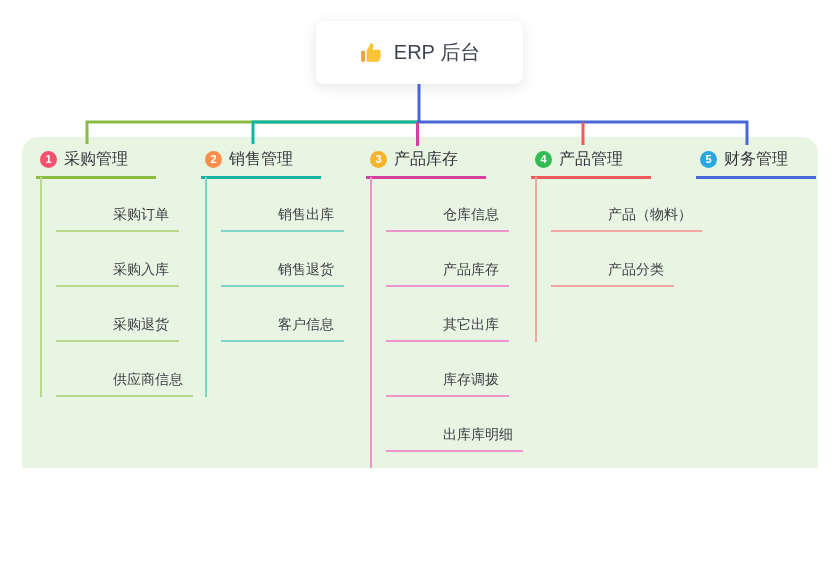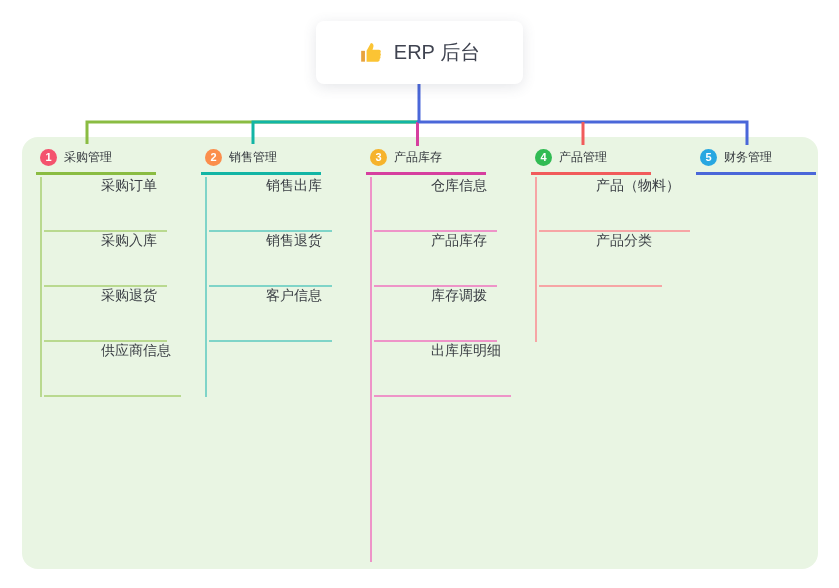--- a/index.html
+++ b/index.html
@@ -1,17 +1,17 @@
 <!DOCTYPE html>
 <html><head>
 <meta charset="utf-8">
 <style>
   html,body{margin:0;padding:0;background:#fff;}
   #canvas{
-    position:relative;width:839px;height:588px;overflow:hidden;
+    position:relative;width:839px;height:468px;overflow:hidden;
     font-family:"Liberation Sans",sans-serif;background:#fff;
   }
   .panel{
     position:absolute;left:22px;top:137px;width:796px;height:432px;
     background:#e9f5e3;border-radius:16px;
   }
   .wires{position:absolute;left:0;top:0;pointer-events:none;}
   .root-node{
     position:absolute;left:316px;top:21px;width:207px;height:63px;
     background:#fff;border-radius:8px;
@@ -23,27 +23,27 @@
     position:absolute;top:149px;width:120px;
     display:flex;align-items:center;
     border-bottom:3px solid var(--line);padding-bottom:6px;
   }
   .badge{
     width:17px;height:17px;border-radius:50%;background:var(--badge);
     color:#fff;font-size:11px;font-weight:bold;line-height:17px;
     text-align:center;margin-left:4px;flex:0 0 auto;
   }
   .branch-title{
-    margin-left:7px;font-size:12px;font-weight:500;color:#33373d;white-space:nowrap;
+    margin-left:7px;font-size:16px;font-weight:500;color:#33373d;white-space:nowrap;
   }
   .col{position:absolute;top:177px;}
   .vline{position:absolute;left:4px;top:0;width:2px;background:var(--light);}
   .item{
-    position:relative;margin-left:8px;height:55px;width:max-content;
-    display:flex;box-sizing:border-box;
+    position:relative;margin-left:20px;height:55px;width:max-content;
+    display:flex;align-items:flex-end;box-sizing:border-box;
     border-bottom:2px solid var(--light);
     padding-left:44px;
   }
   .item:first-child{height:51px;}
   .item span{
     padding:0 10px 6px 13px;font-size:14px;color:#3a3e44;white-space:nowrap;
   }
   
   .x1{left:36px;} .x2{left:201px;} .x3{left:366px;} .x4{left:531px;} .x5{left:696px;}
   .h4 .vline{height:220px;} .h7 .vline{height:385px;} .h3 .vline{height:165px;}
@@ -124,20 +124,23 @@
 
   <div class="col x3 h7" style="--line: #d63f9f; --light: #ee94c8; --badge: #f6b32c;">
     <div class="vline"></div>
     <div class="item">
         <span>仓库信息</span>
       </div>
     <div class="item">
         <span>产品库存</span>
       </div>
     <div class="item">
+        <span>其它出库</span>
+      </div>
+    <div class="item">
         <span>库存调拨</span>
       </div>
     <div class="item">
         <span>出库库明细</span>
       </div>
   </div>
 
   <div class="col x4 h3" style="--line: #f15b5b; --light: #f6a5a5; --badge: #31bb53;">
     <div class="vline"></div>
     <div class="item">

